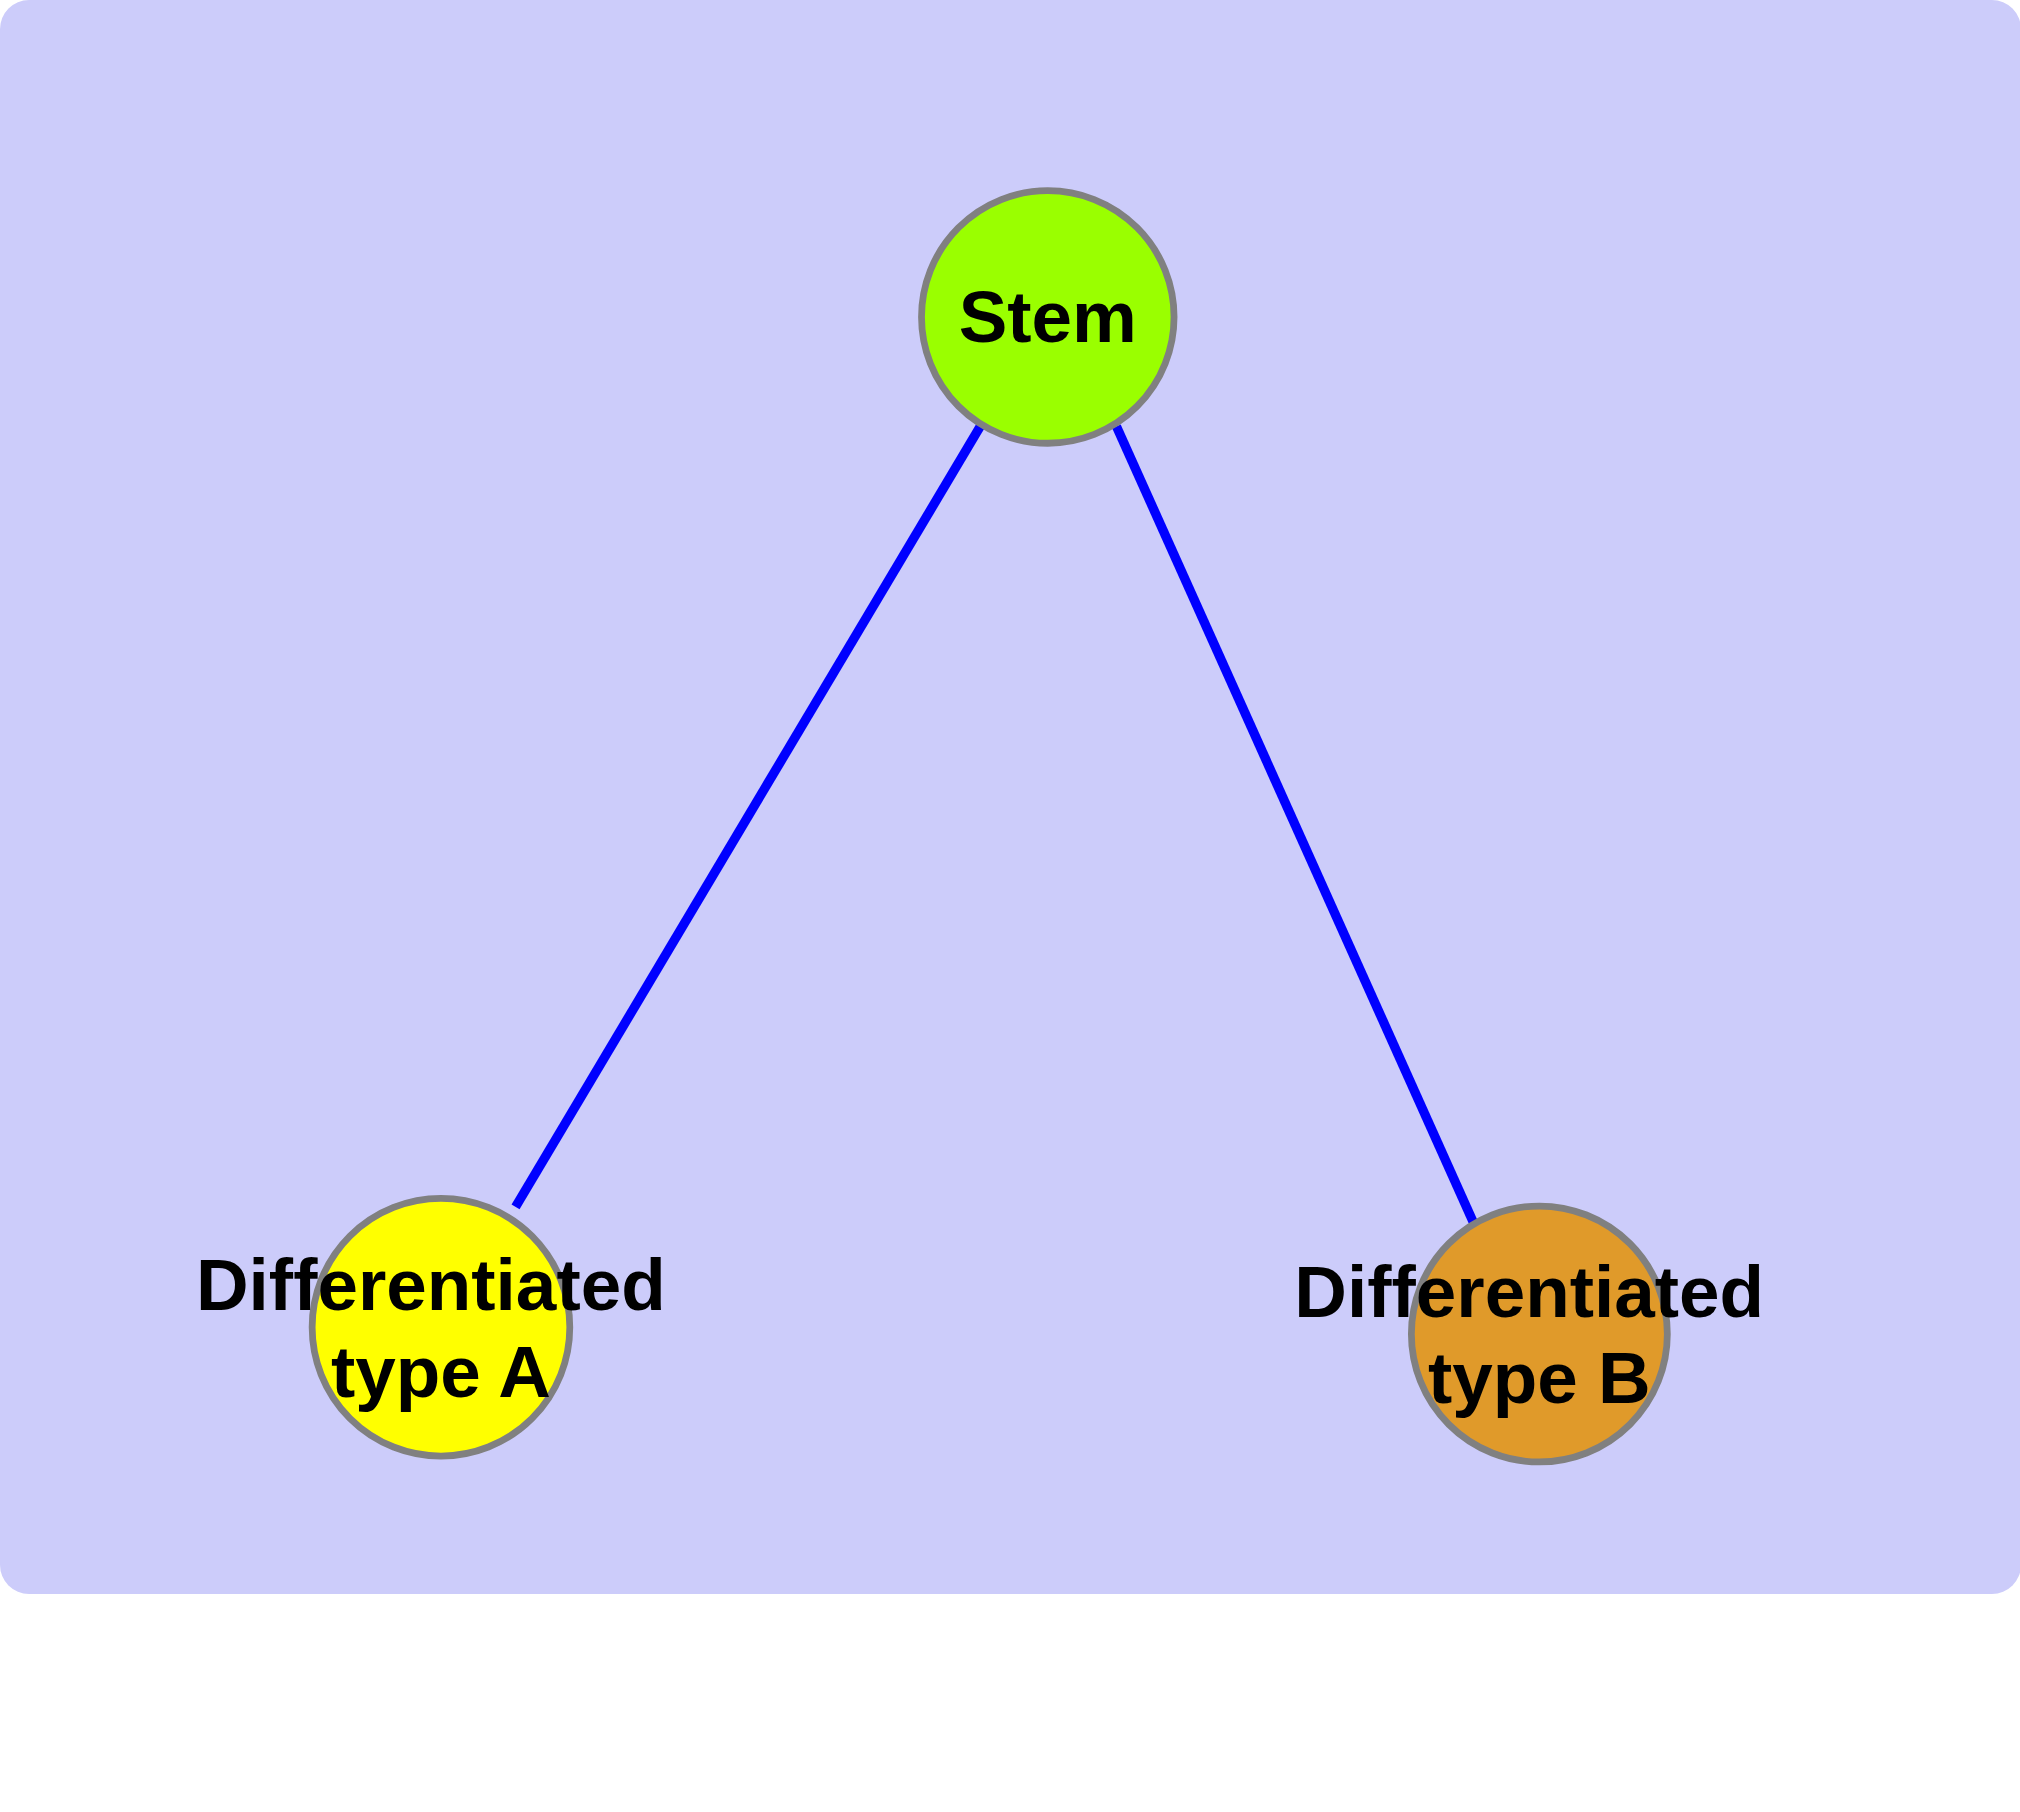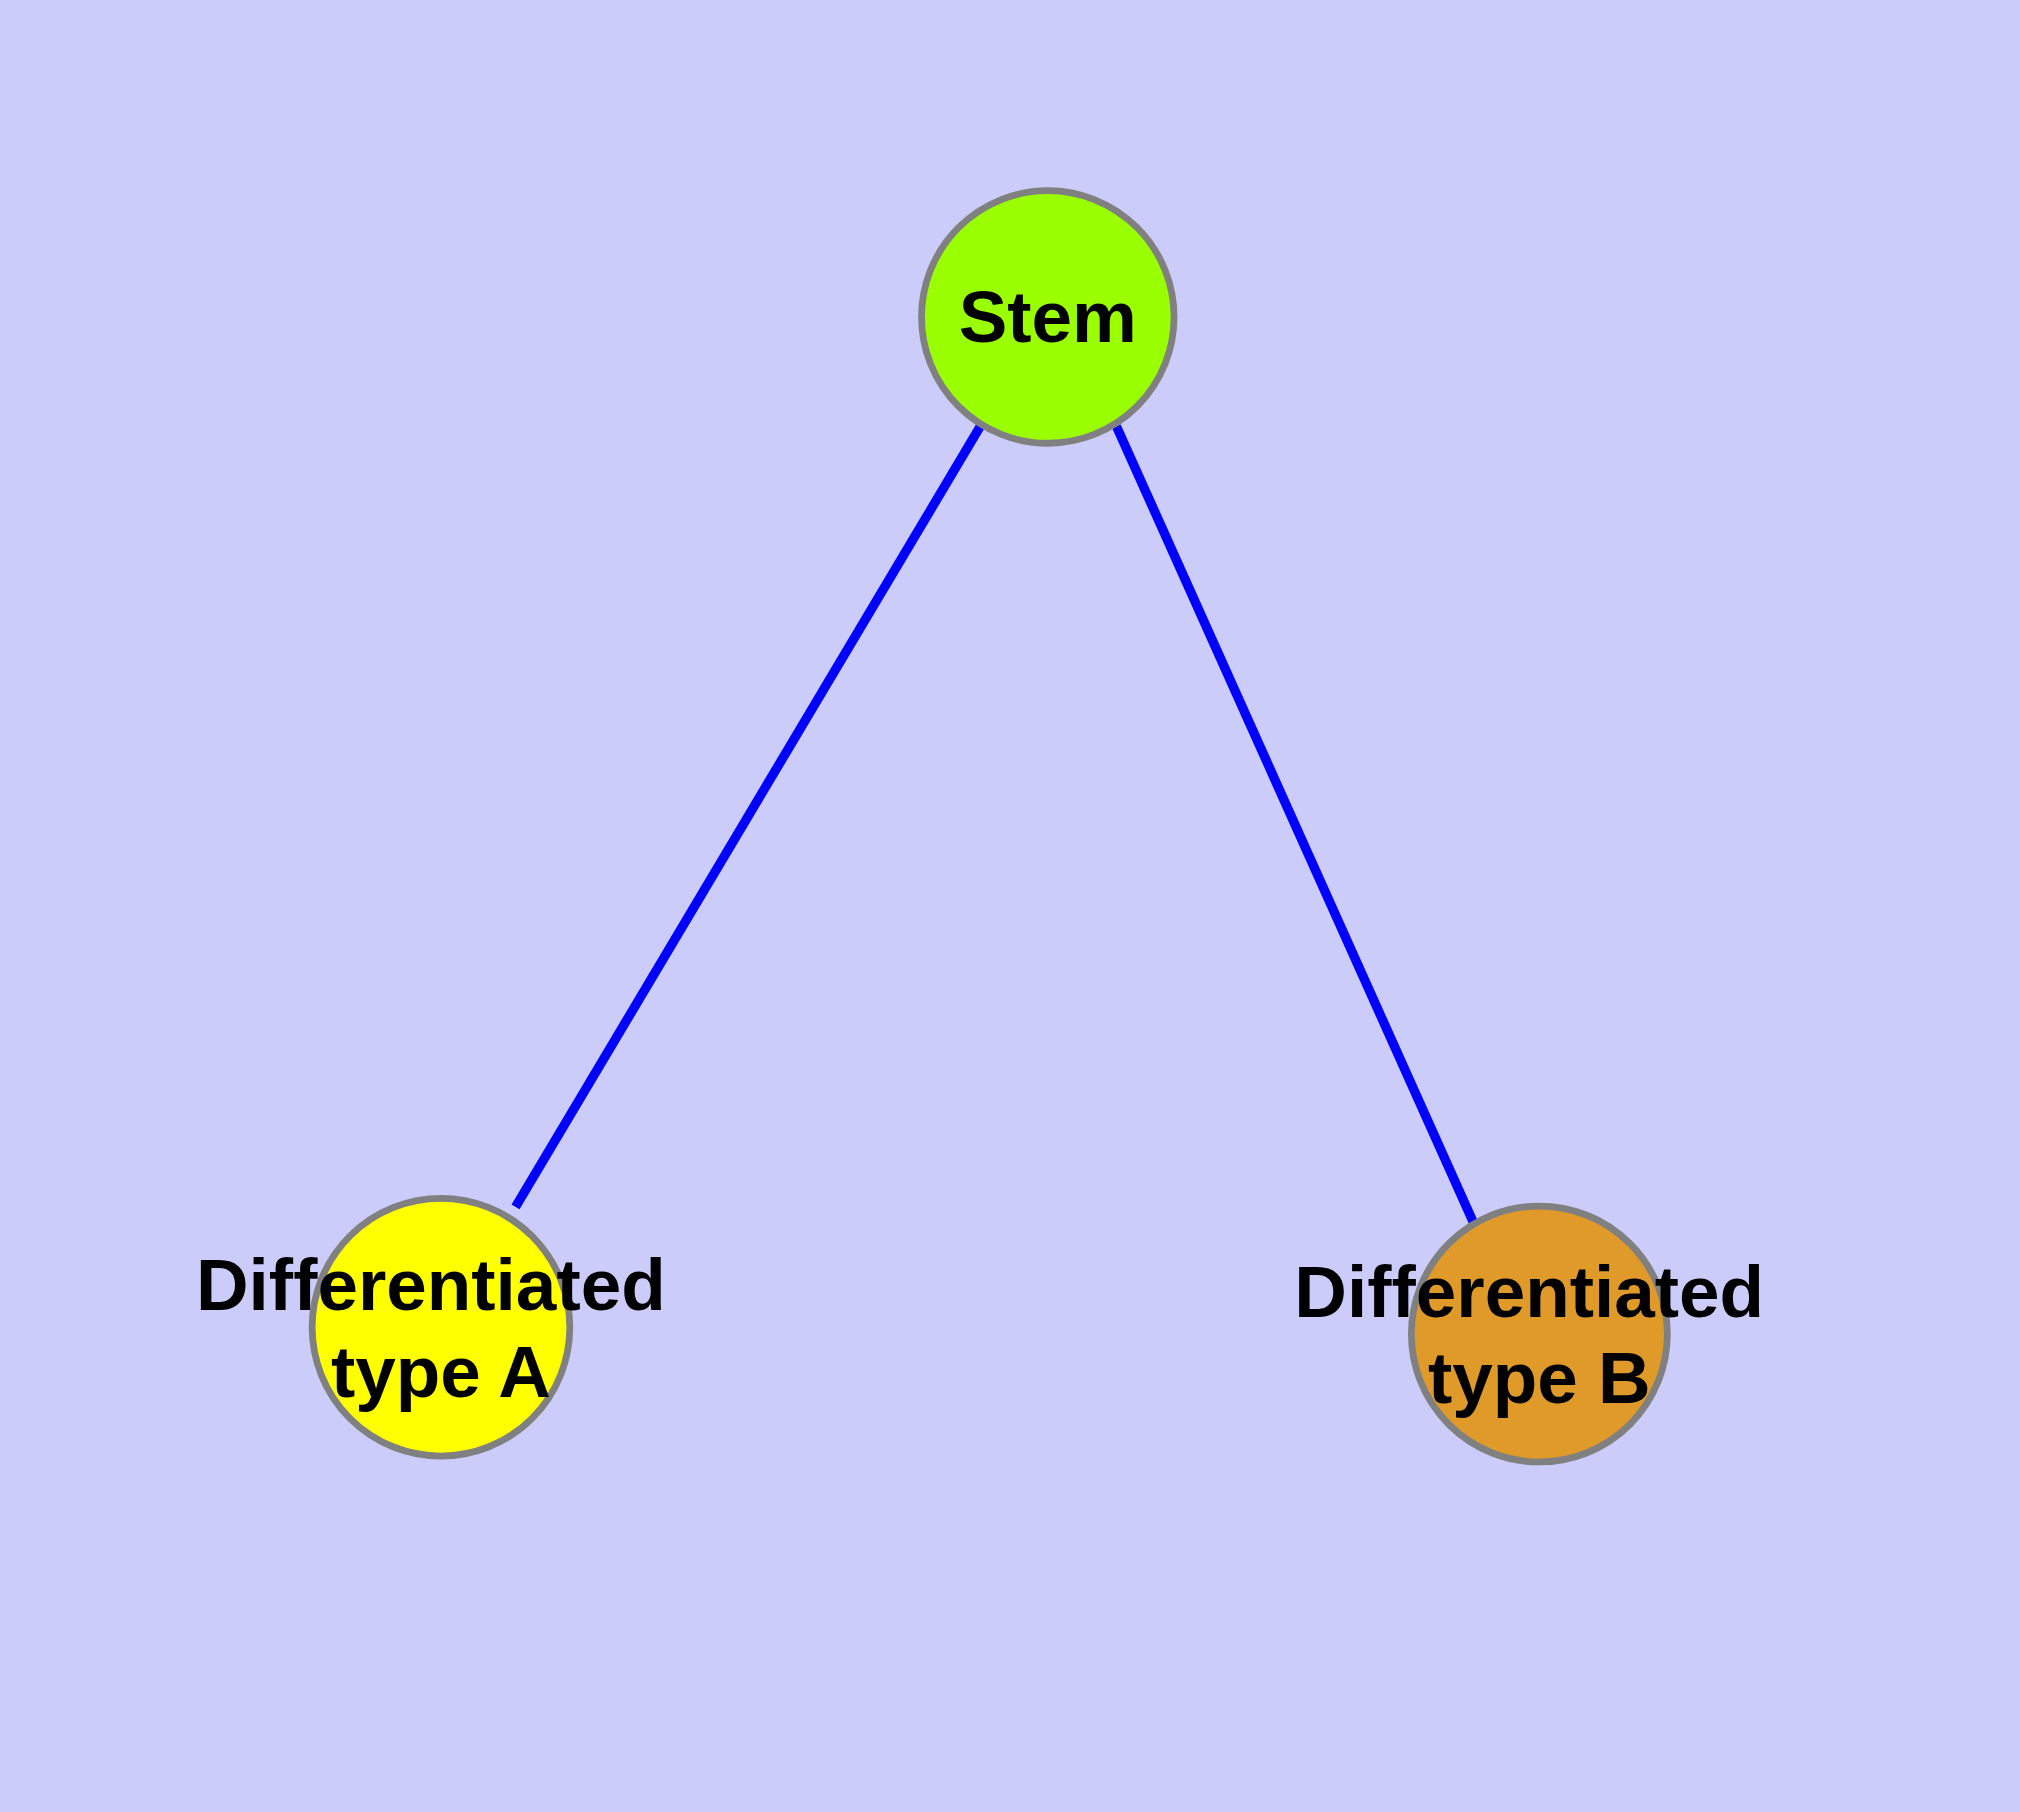--- a/index.html
+++ b/index.html
@@ -3,23 +3,24 @@
 <meta charset="utf-8">
 <style>
   html, body {
     margin: 0;
     padding: 0;
     background: #ffffff;
   }
   #canvas {
     position: relative;
     width: 2021px;
-    height: 1812px;
+    height: 1594px;
     overflow: hidden;
     font-family: "Liberation Sans", sans-serif;
+    border-radius: 29px;
   }
   #bg-rect {
     position: absolute;
     left: 0;
     top: 0;
     width: 2021px;
     height: 1812px;
     background: #ccccfa;
   }
   #graph-svg {

